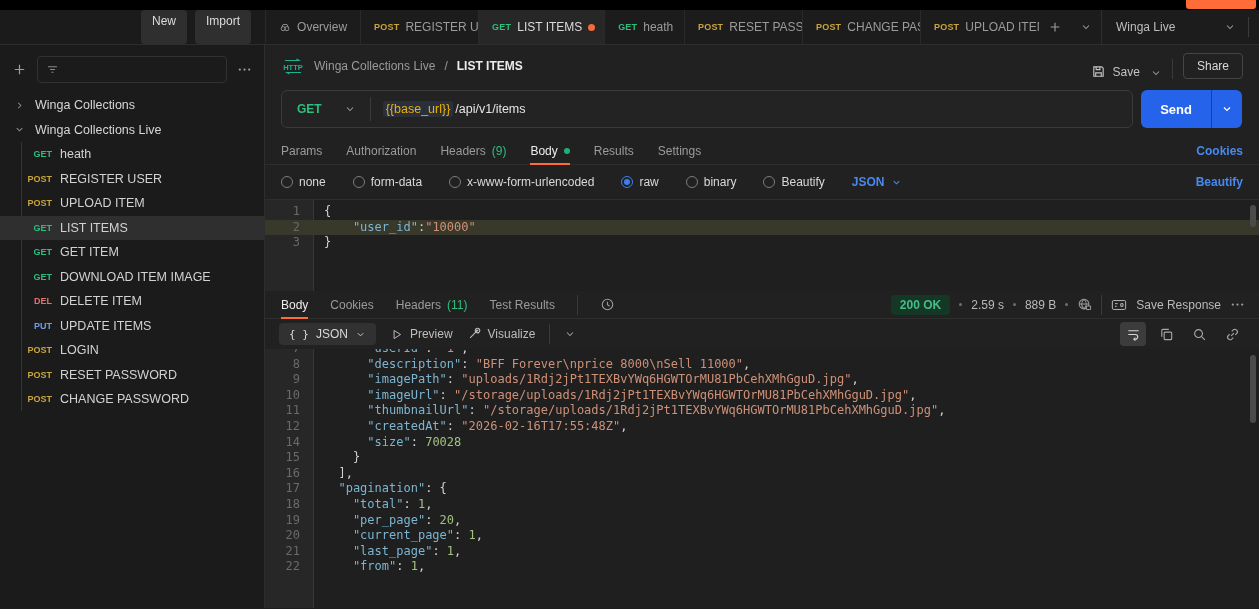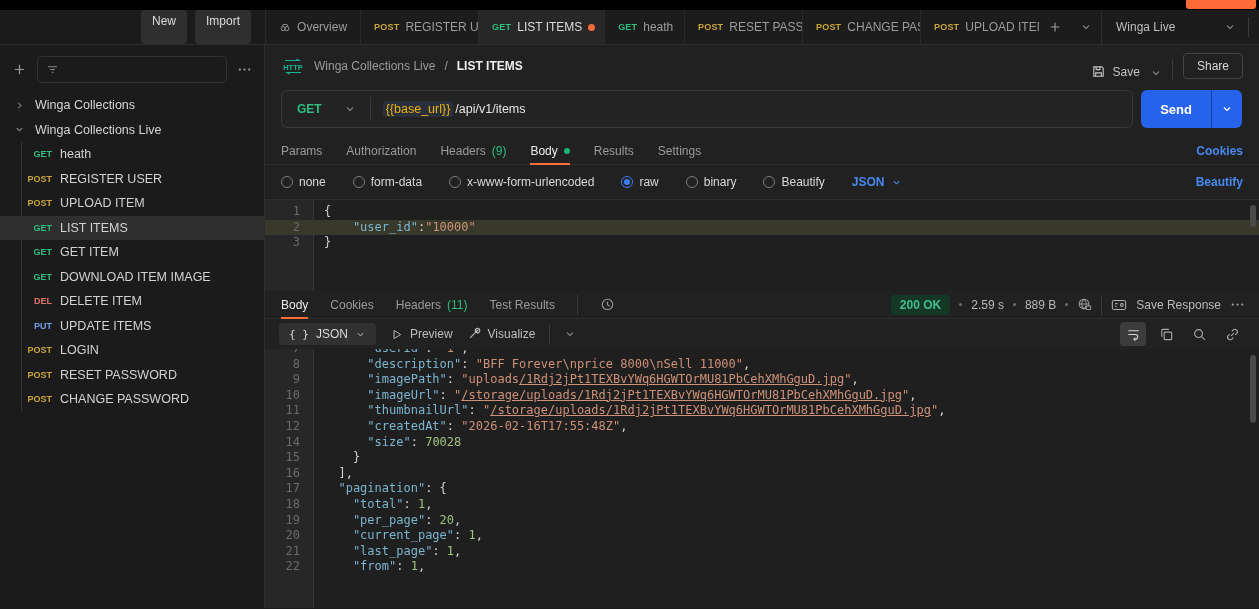--- a/index.html
+++ b/index.html
@@ -73,21 +73,21 @@
 .editor::before{content:"";position:absolute;left:0;top:0;bottom:0;width:48px;background:#272727}
 .editor::after{content:"";position:absolute;left:48px;top:0;bottom:0;width:1px;background:#363636}
 .req-editor{height:92px;border-top:1px solid #2e2e2e;padding-top:4px}
 .resp-editor{flex:1}
 .resp-editor .code{margin-top:-8px}
 .code{position:relative;z-index:1}
 .code-line{display:flex;white-space:pre;height:15.6px;line-height:15.6px;font-family:"DejaVu Sans Mono",monospace;font-size:12px;position:relative;z-index:1}
 .ln{flex:0 0 48px;text-align:right;padding-right:13px;color:#6a6a6a}
 .lc{padding-left:11px;flex:1}
 .code-line.hl{background:#39392b}
-.tk-k{color:#7cb5d1}.tk-s{color:#ce9178}.tk-l{color:#ce9178;text-decoration:underline}
+.tk-k{color:#7cb5d1}.tk-s{color:#ce9178}.tk-l{color:#ce9178;}
 .tk-n{color:#a1c281}.tk-p{color:#d2d2d2}
 .vthumb{position:absolute;right:3px;width:6px;border-radius:3px;background:#4a4a4a;z-index:2}
 
 .resp-tabs{display:flex;align-items:center;height:28px;padding:0 14px 0 16px;gap:22px;border-bottom:1px solid #2e2e2e}
 .resp-meta{margin-left:auto;display:flex;align-items:center;gap:9px;color:#b9b9b9;white-space:nowrap}
 .status-badge{background:#153826;color:#44be88;font-weight:700;padding:3px 9px;border-radius:4px}
 .meta-dot{width:3px;height:3px;border-radius:50%;background:#6f6f6f}
 .resp-toolbar{display:flex;align-items:center;height:30px;padding:0 14px 0 14px;gap:14px}
 .json-pill{display:flex;align-items:center;gap:7px;background:#313131;border-radius:4px;padding:4px 10px;color:#d8d8d8;cursor:pointer}
 .tool-item{display:flex;align-items:center;gap:7px;color:#bdbdbd;cursor:pointer}

